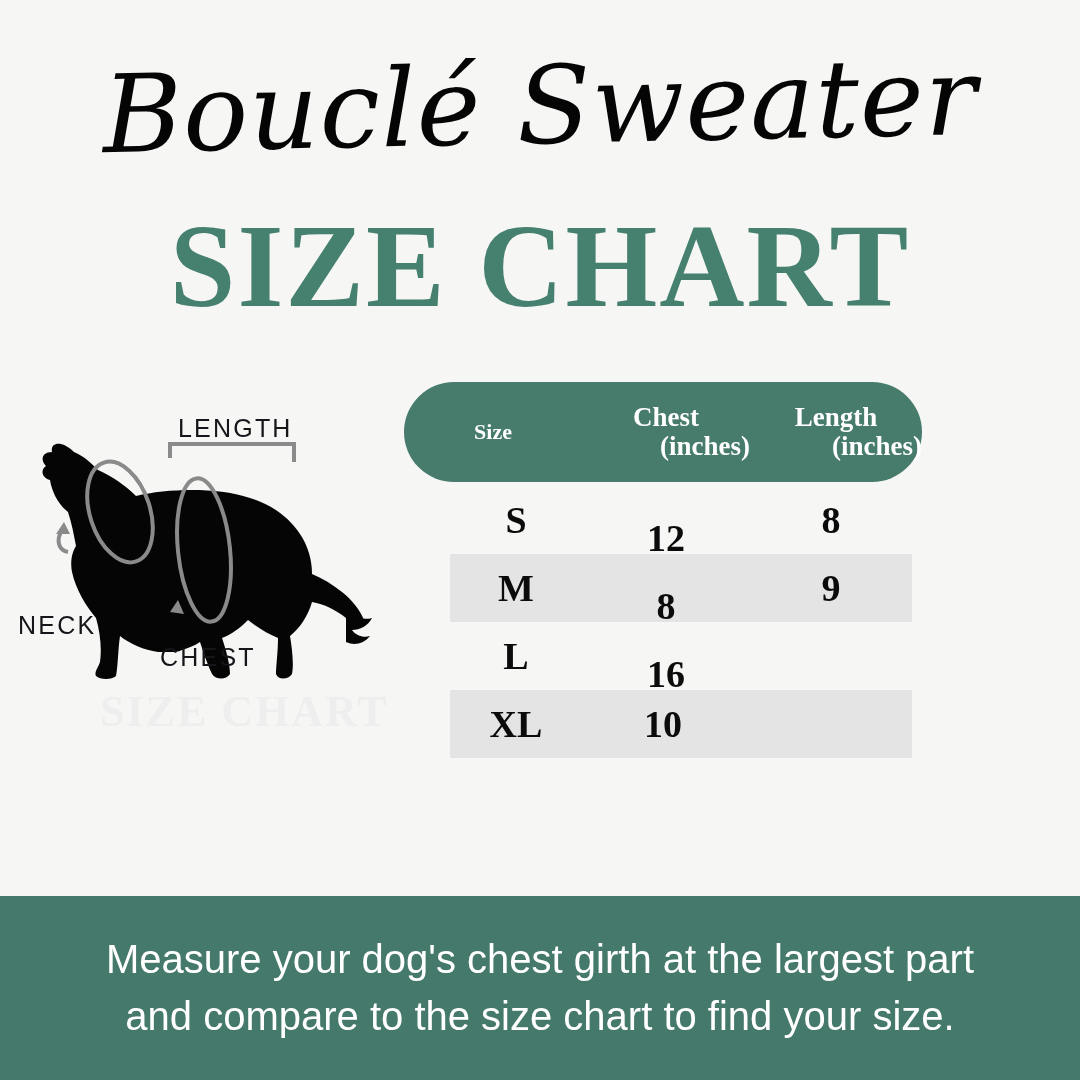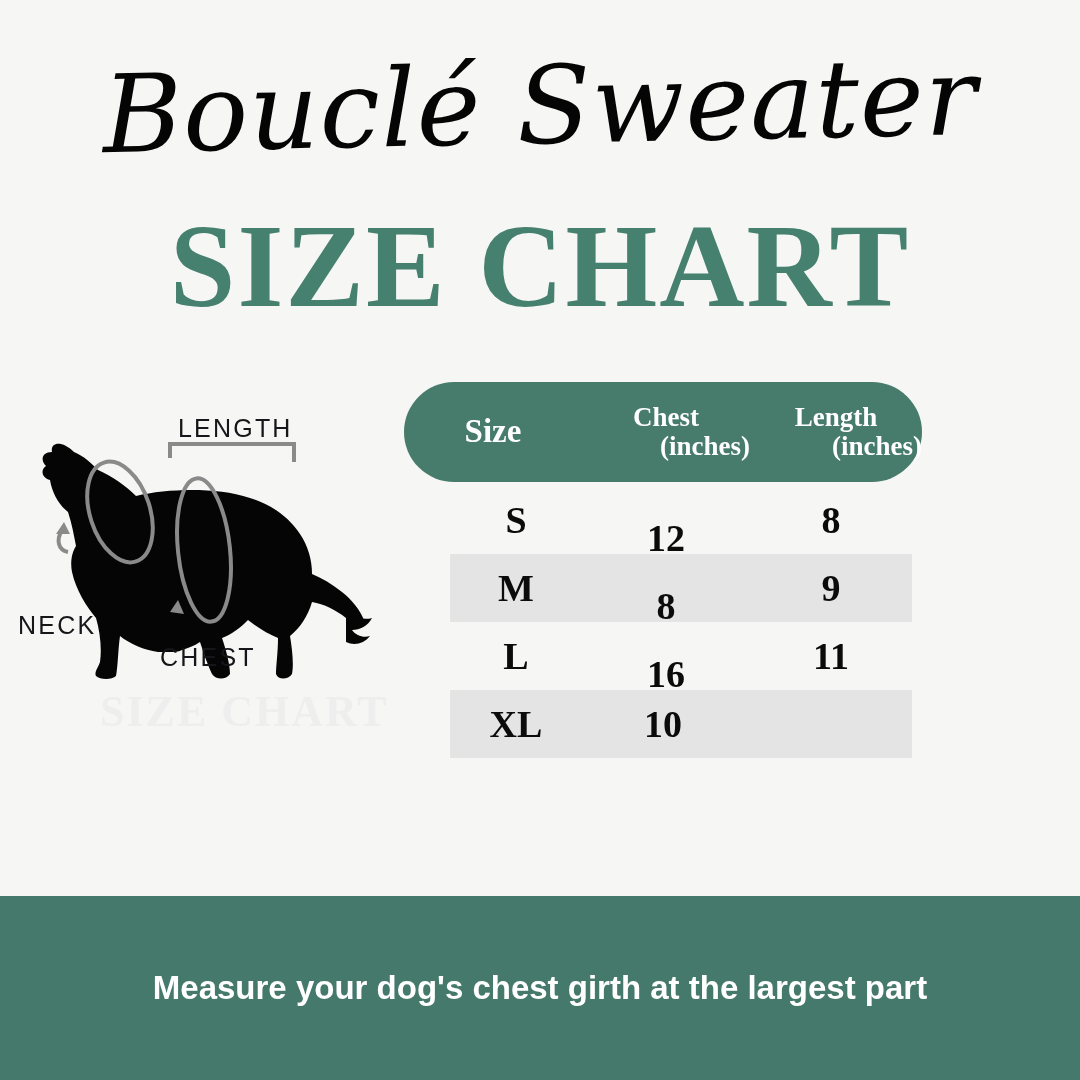--- a/index.html
+++ b/index.html
@@ -111,21 +111,21 @@
     display: flex;
     align-items: center;
   }
   .th {
     text-align: center;
     color: #ffffff;
     font-family: "Liberation Serif", "DejaVu Serif", serif;
     font-weight: 700;
     line-height: 1.08;
   }
-  .th-size   { width: 178px; font-size: 33px; }
+  .th-size   { width: 178px; font-size: 22px; }
   .th-chest  { width: 168px; font-size: 27px; }
   .th-length { width: 172px; font-size: 27px; }
   .th-sub { display: block; text-align: right; }
 
   .table-body {
     position: relative;
     margin-top: 4px;
   }
   .trow {
     display: flex;
@@ -156,22 +156,22 @@
     height: 184px;
     background: #45796b;
     display: flex;
     flex-direction: column;
     align-items: center;
     justify-content: center;
   }
   .footer-line {
     color: #ffffff;
     font-family: "Liberation Sans", sans-serif;
-    font-weight: 700;
-    font-size: 33px;
+    font-weight: 400;
+    font-size: 40px;
     line-height: 1.42;
     text-align: center;
     white-space: nowrap;
   }
 </style>
 </head>
 <body>
 
 <div id="page">
 
@@ -248,28 +248,28 @@
 
       <div class="trow alt">
         <div class="td td-size">M</div>
         <div class="td td-chest">8</div>
         <div class="td td-length">9</div>
       </div>
 
       <div class="trow">
         <div class="td td-size">L</div>
         <div class="td td-chest">16</div>
-        <div class="td td-length">11</div>
       </div>
 
       <div class="trow alt">
         <div class="td td-size">XL</div>
         <div class="td td-length">10</div>
       </div>
 
     </div>
   </div>
 
   <div class="footer">
     <div class="footer-line">Measure your dog's chest girth at the largest part</div>
+    <div class="footer-line">and compare to the size chart to find your size.</div>
   </div>
 
 </div>
 
 </body></html>

